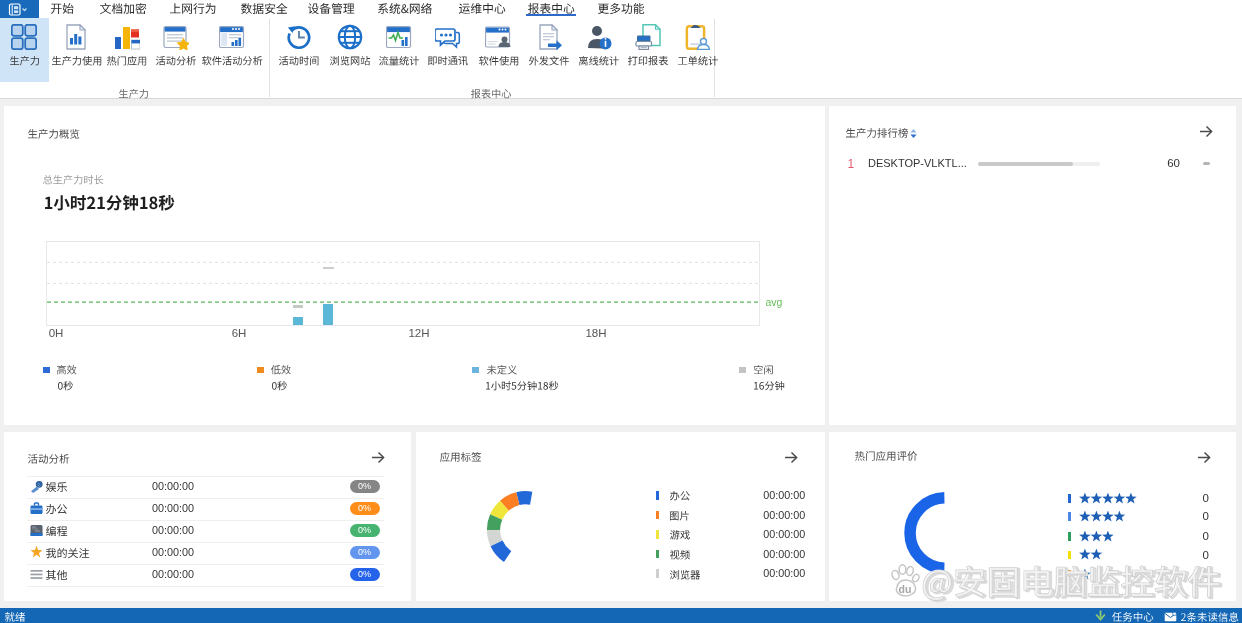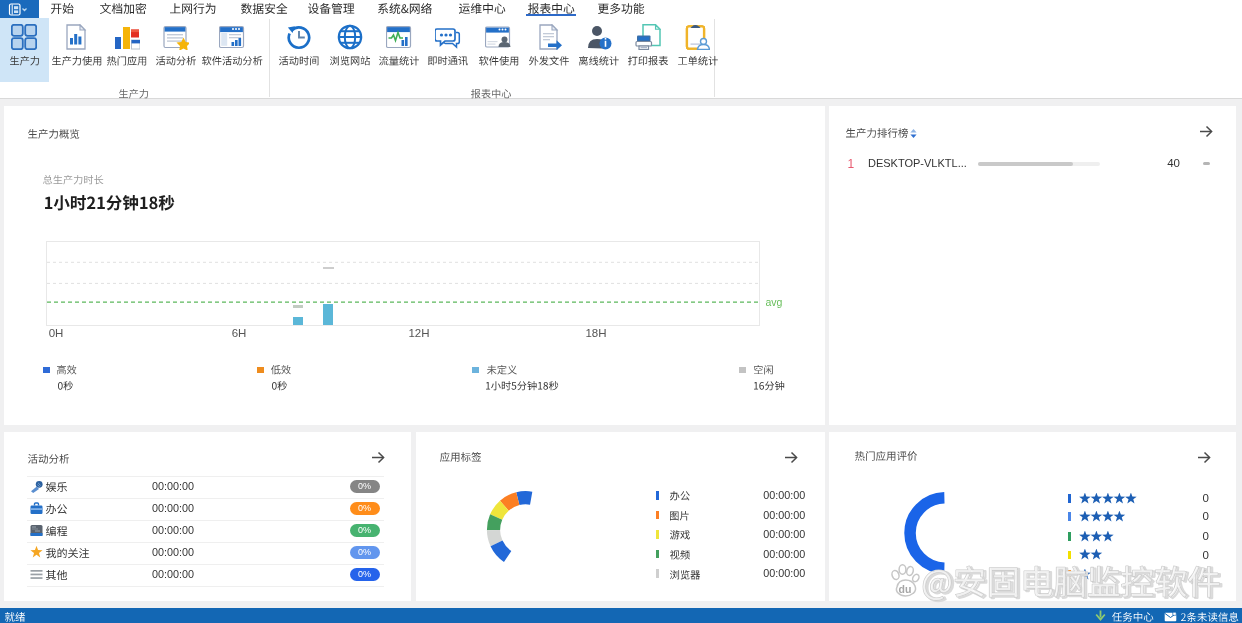--- a/index.html
+++ b/index.html
@@ -275,21 +275,21 @@
       <path d="M3.5 9 L0.4 5.6 H6.6 z" fill="#2e6fd0"></path>
     </svg></div>
 <div style="position:absolute;left:1199.0px;top:125.0px;line-height:0;"><svg width="14.0" height="13.0" viewBox="0 0 14 13">
       <line x1="1" y1="6.5" x2="12" y2="6.5" stroke="#4a4a4a" stroke-width="1.5"></line>
       <path d="M7.5 1.5 L12.6 6.5 L7.5 11.5" fill="none" stroke="#4a4a4a" stroke-width="1.5"></path>
     </svg></div>
 <div style="position:absolute;top:157.6px;font-family:&quot;Liberation Sans&quot;,sans-serif;font-size:12.0px;color:#e85a70;line-height:1;white-space:pre;font-weight:400;left:847.5px;">1</div>
 <div style="position:absolute;top:157.9px;font-family:&quot;Liberation Sans&quot;,sans-serif;font-size:11.0px;color:#333;line-height:1;white-space:pre;font-weight:400;left:868.0px;">DESKTOP-VLKTL...</div>
 <div style="position:absolute;left:978.0px;top:162.2px;width:122.0px;height:4.2px;background:#efefef;border-radius:2px;"></div>
 <div style="position:absolute;left:978.0px;top:162.2px;width:95.0px;height:4.2px;background:#c9c9c9;border-radius:2px;"></div>
-<div style="position:absolute;top:157.6px;font-family:&quot;Liberation Sans&quot;,sans-serif;font-size:11.5px;color:#333;line-height:1;white-space:pre;font-weight:400;right:62.0px;">40</div>
+<div style="position:absolute;top:157.6px;font-family:&quot;Liberation Sans&quot;,sans-serif;font-size:11.5px;color:#333;line-height:1;white-space:pre;font-weight:400;right:62.0px;">60</div>
 <div style="position:absolute;left:1202.5px;top:161.7px;width:7.0px;height:3.0px;background:#b5b5b5;border-radius:1.5px;"></div>
 <div style="position:absolute;left:26.0px;top:451.3px;"><svg width="45.1" height="13.7" viewBox="0 0 45.1 13.7">
       <path transform="translate(1.56,10.82)" fill="#4a4a4a" d="M1 -8.1C1.6 -7.8 2.5 -7.3 2.9 -7L3.4 -7.6C2.9 -7.9 2 -8.4 1.4 -8.7ZM0.4 -5.2C1.1 -4.9 2 -4.4 2.4 -4.1L2.8 -4.7C2.4 -5 1.5 -5.5 0.9 -5.8ZM0.7 0.2 1.4 0.7C2 -0.3 2.7 -1.6 3.3 -2.7L2.7 -3.2C2.1 -2 1.2 -0.6 0.7 0.2ZM3.4 -5.7V-5H6.4V-3.2H4.1V0.8H4.9V0.4H8.6V0.8H9.4V-3.2H7.1V-5H10V-5.7H7.1V-7.6C8.1 -7.7 8.9 -7.9 9.6 -8.2L9 -8.8C7.8 -8.4 5.7 -8 3.9 -7.8C3.9 -7.7 4 -7.4 4.1 -7.2C4.8 -7.2 5.6 -7.3 6.4 -7.5V-5.7ZM4.9 -0.3V-2.5H8.6V-0.3Z M11.4 -8V-7.3H15.5V-8ZM17.4 -8.6C17.4 -7.9 17.4 -7.1 17.3 -6.4H15.8V-5.6H17.3C17.2 -3.2 16.7 -1.1 15.3 0.3C15.5 0.4 15.8 0.6 15.9 0.8C17.5 -0.6 17.9 -3 18.1 -5.6H19.6C19.5 -1.9 19.4 -0.5 19.1 -0.2C19 -0.1 18.9 -0 18.7 -0C18.5 -0 17.9 -0 17.3 -0.1C17.5 0.1 17.5 0.5 17.6 0.7C18.1 0.7 18.7 0.7 19 0.7C19.4 0.7 19.6 0.6 19.8 0.3C20.1 -0.2 20.3 -1.7 20.4 -6C20.4 -6.1 20.4 -6.4 20.4 -6.4H18.1C18.1 -7.1 18.1 -7.9 18.1 -8.6ZM11.4 -0.5 11.4 -0.5V-0.5C11.7 -0.6 12.1 -0.7 15 -1.4L15.2 -0.7L15.9 -0.9C15.7 -1.6 15.2 -2.9 14.8 -3.8L14.2 -3.7C14.4 -3.2 14.6 -2.6 14.8 -2L12.3 -1.5C12.7 -2.5 13.1 -3.6 13.3 -4.7H15.7V-5.5H11.1V-4.7H12.5C12.3 -3.5 11.8 -2.3 11.7 -1.9C11.5 -1.5 11.4 -1.2 11.2 -1.2C11.3 -1 11.4 -0.6 11.4 -0.5Z M28.1 -8.6 27.3 -8.3C28.1 -6.8 29.3 -5.1 30.5 -4.1C30.6 -4.3 30.9 -4.6 31.1 -4.8C30 -5.6 28.7 -7.2 28.1 -8.6ZM24.4 -8.6C23.8 -7 22.7 -5.5 21.5 -4.6C21.7 -4.5 22 -4.2 22.1 -4C22.4 -4.3 22.7 -4.5 23 -4.8V-4.1H25C24.7 -2.3 24.2 -0.6 21.7 0.2C21.9 0.4 22.1 0.7 22.2 0.9C24.8 -0.1 25.5 -2 25.8 -4.1H28.7C28.6 -1.4 28.4 -0.4 28.1 -0.1C28 -0 27.9 -0 27.7 -0C27.4 -0 26.8 -0 26.1 -0.1C26.3 0.1 26.4 0.5 26.4 0.7C27 0.7 27.7 0.8 28 0.7C28.4 0.7 28.6 0.6 28.9 0.4C29.2 -0.1 29.4 -1.2 29.5 -4.5C29.5 -4.6 29.5 -4.9 29.5 -4.9H23C23.9 -5.8 24.7 -7 25.2 -8.4Z M36.6 -7.7V-4.4C36.6 -3 36.5 -1 35.5 0.4C35.7 0.5 36 0.7 36.2 0.8C37.2 -0.6 37.3 -2.9 37.3 -4.4V-4.5H39.2V0.8H40V-4.5H41.5V-5.2H37.3V-7.1C38.6 -7.3 40 -7.7 40.9 -8.1L40.3 -8.7C39.4 -8.3 37.9 -7.9 36.6 -7.7ZM33.7 -8.8V-6.6H32.1V-5.8H33.6C33.3 -4.4 32.5 -2.7 31.8 -1.8C32 -1.6 32.2 -1.3 32.2 -1.1C32.8 -1.8 33.3 -3 33.7 -4.1V0.8H34.5V-4.3C34.8 -3.7 35.2 -3.1 35.4 -2.7L35.9 -3.3C35.7 -3.6 34.8 -4.8 34.5 -5.3V-5.8H36V-6.6H34.5V-8.8Z"></path>
     </svg></div>
 <div style="position:absolute;left:371.0px;top:450.5px;line-height:0;"><svg width="14.0" height="13.0" viewBox="0 0 14 13">
       <line x1="1" y1="6.5" x2="12" y2="6.5" stroke="#4a4a4a" stroke-width="1.5"></line>
       <path d="M7.5 1.5 L12.6 6.5 L7.5 11.5" fill="none" stroke="#4a4a4a" stroke-width="1.5"></path>
     </svg></div>
 <div style="position:absolute;left:27.0px;top:475.7px;width:357.0px;height:1.0px;background:#efefef;"></div>
 <div style="position:absolute;left:27.0px;top:497.6px;width:357.0px;height:1.0px;background:#efefef;"></div>

